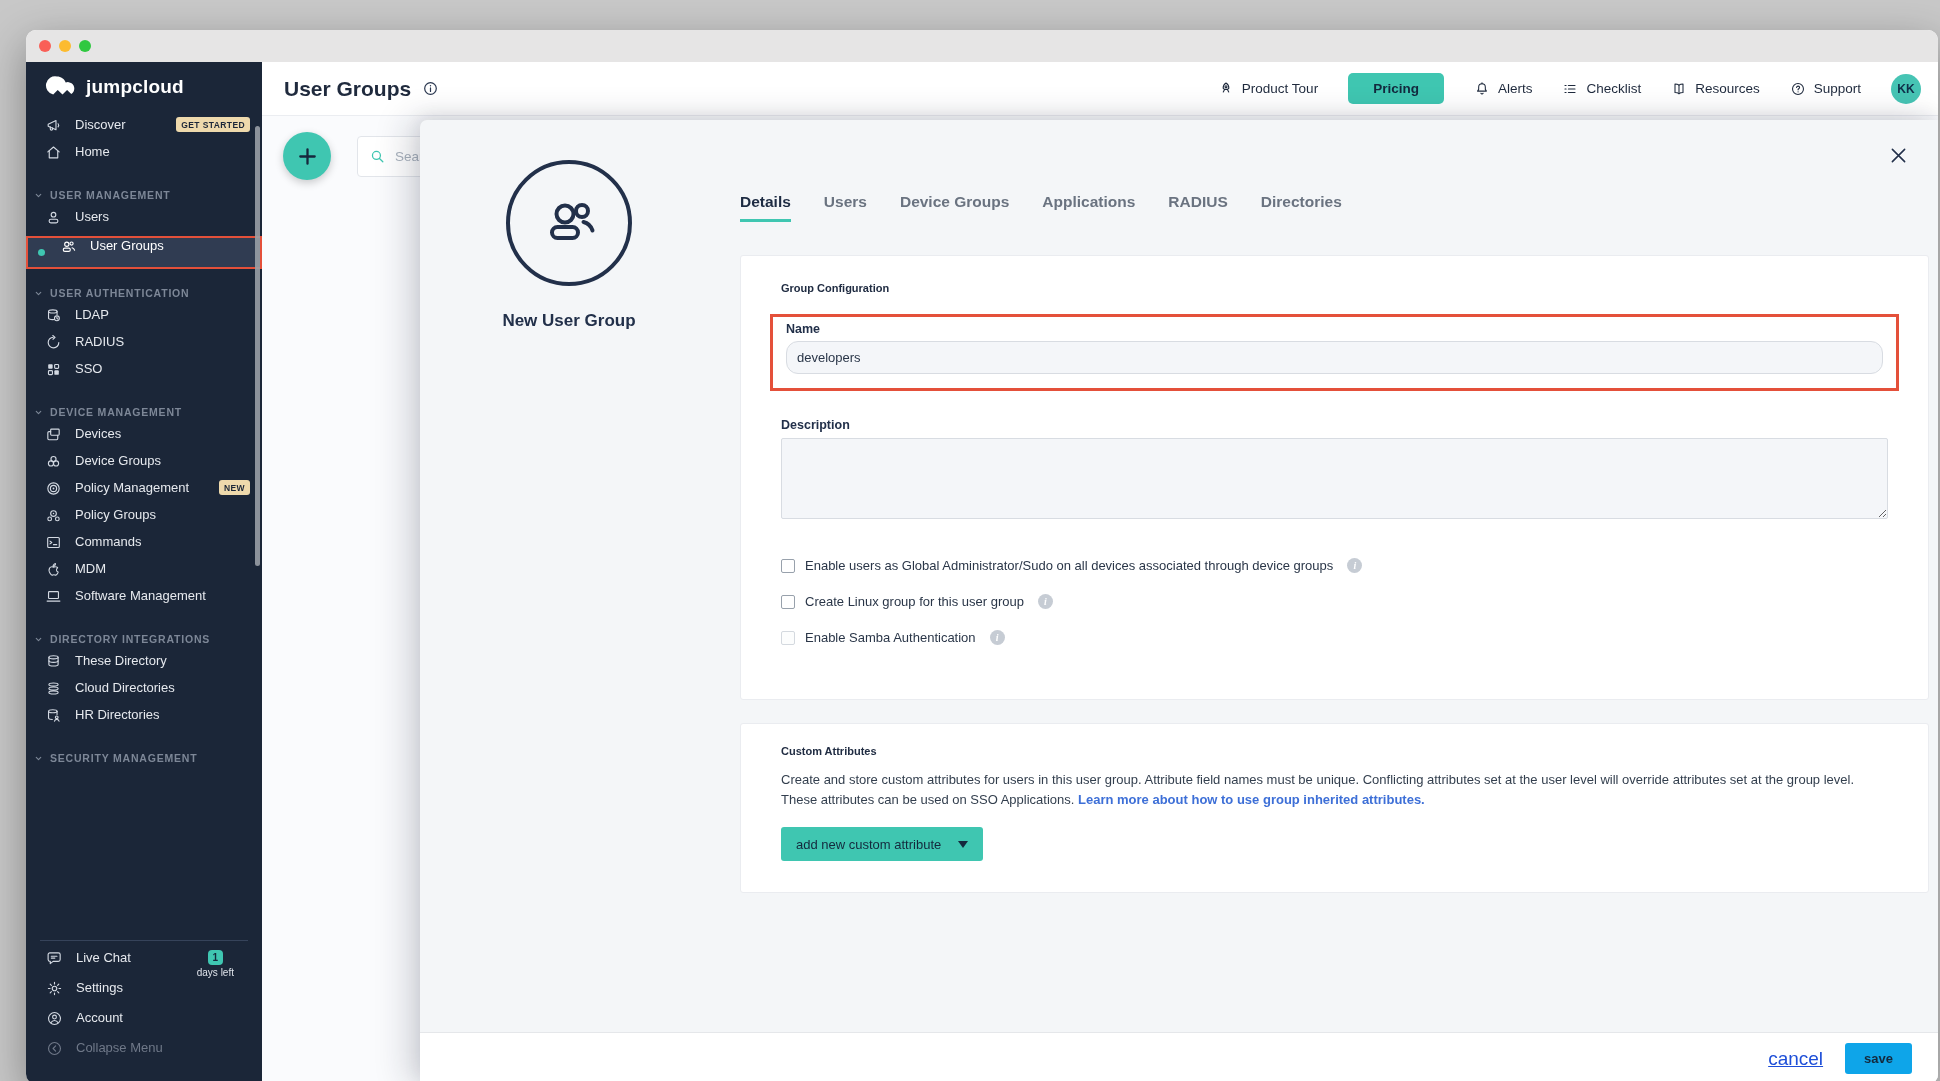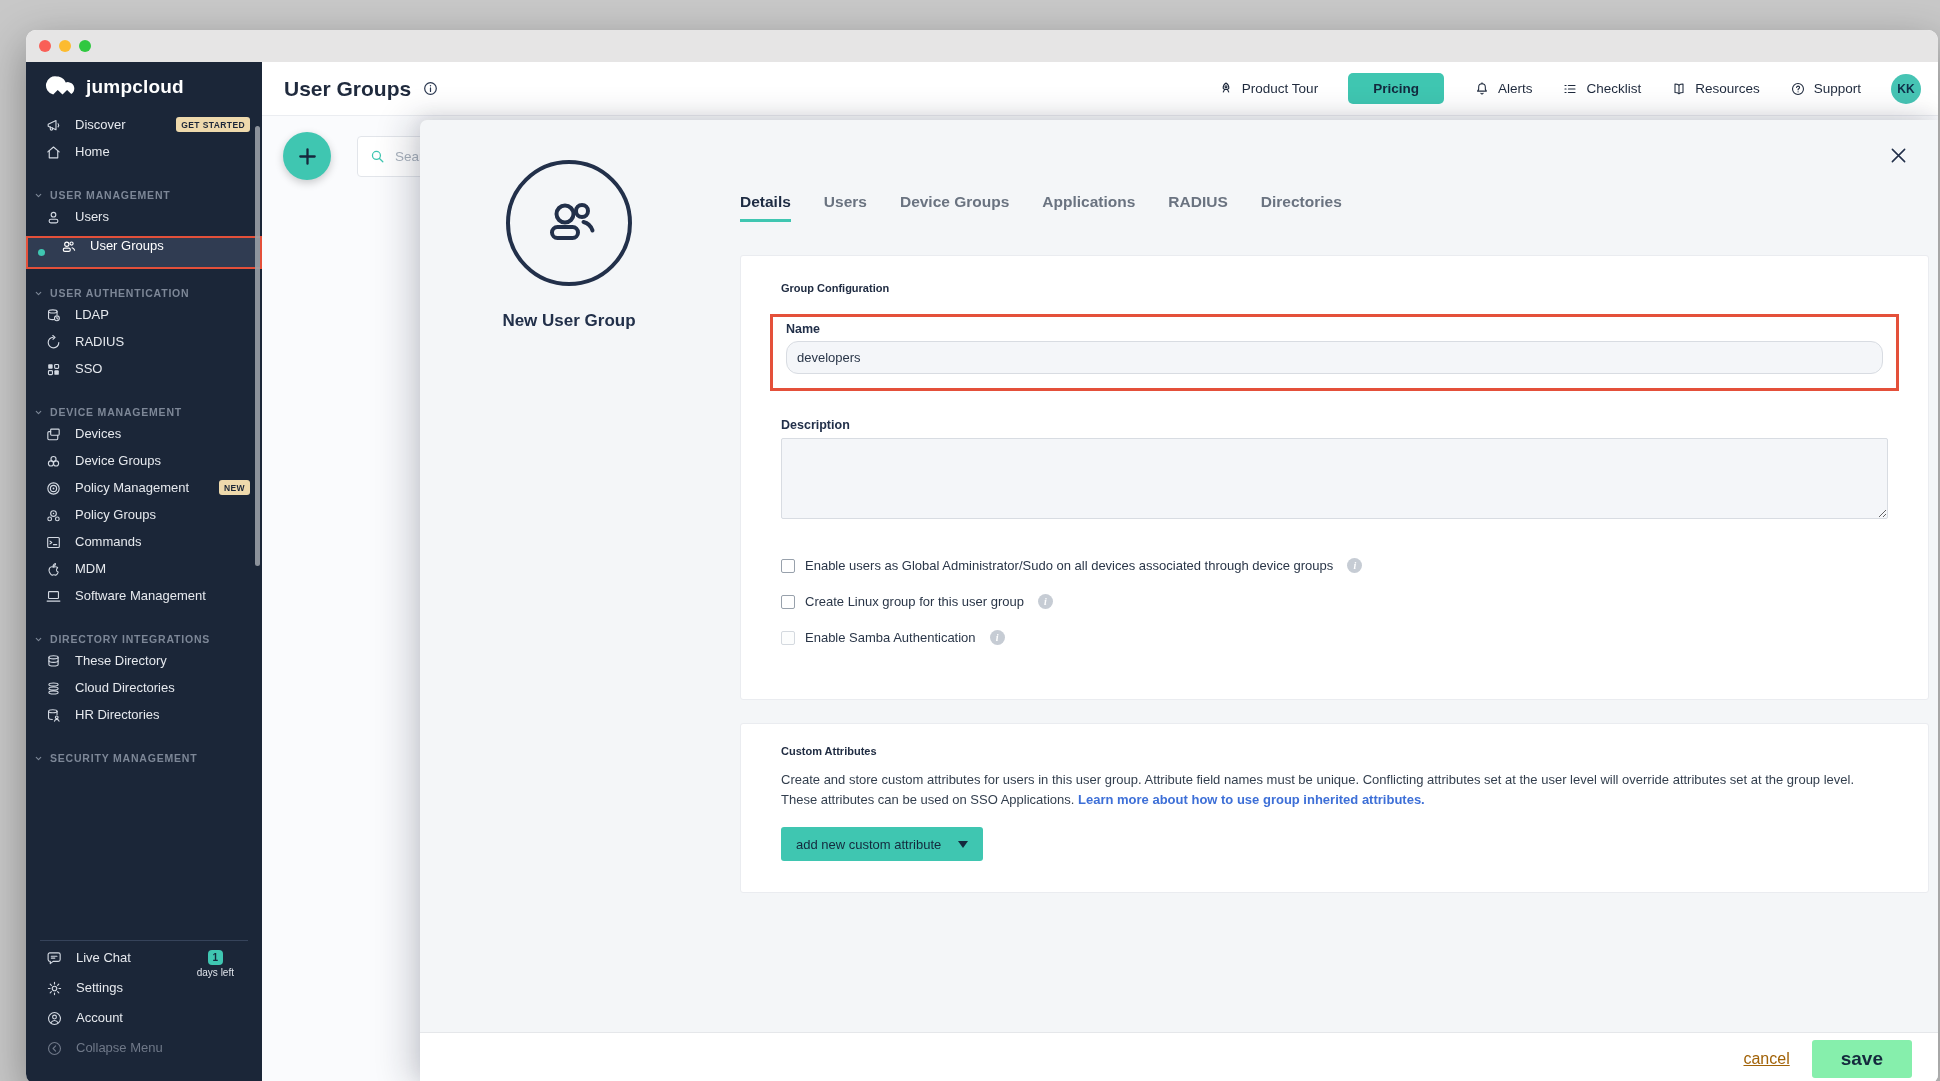--- a/index.html
+++ b/index.html
@@ -92,22 +92,22 @@
   .cb { width: 14px; height: 14px; border: 1px solid #98a1ac; border-radius: 2px; background: #fff; cursor: pointer; flex: none; }
   .cb.disabled { border-color: #d4d9df; background: #fcfdfd; cursor: default; }
   .info-dot { width: 15px; height: 15px; border-radius: 50%; background: #c6ccd4; color: #fff; font-size: 10px; font-weight: bold; font-style: italic; display: flex; align-items: center; justify-content: center; margin-left: 4px; font-family: "Liberation Serif", serif; cursor: pointer; flex: none; }
 
   .ca-body { margin-top: 13px; font-size: 13px; color: #333f4e; line-height: 1.55; max-width: 1118px; }
   .ca-link { color: #3d6fd7; font-weight: 600; text-decoration: none; cursor: pointer; }
   .add-btn { margin-top: 17px; background: #3fc6b1; border: none; color: #14293d; font-size: 13px; display: inline-flex; align-items: center; gap: 17px; padding: 9.5px 15px; border-radius: 3px; cursor: pointer; font-family: inherit; }
   .caret { width: 0; height: 0; border-left: 5.5px solid transparent; border-right: 5.5px solid transparent; border-top: 7px solid #14293d; }
 
   .panel-footer { flex: none; height: 52px; background: #fff; border-top: 1px solid #e5e7ea; display: flex; align-items: center; justify-content: flex-end; gap: 22px; padding: 0 26px; }
-  .cancel-link { font-size: 16px; color: #a16207; text-decoration: underline; cursor: pointer; }
-  .save-btn { background: #86efac; border: none; color: #14293d; font-size: 19px; font-weight: bold; padding: 8px 29px; border-radius: 3px; cursor: pointer; font-family: inherit; }
+  .cancel-link { font-size: 19px; color: #1d4ed8; text-decoration: underline; cursor: pointer; }
+  .save-btn { background: #0ea5e9; border: none; color: #14293d; font-size: 13px; font-weight: bold; padding: 8px 19px; border-radius: 3px; cursor: pointer; font-family: inherit; }
 </style>
 </head>
 <body>
 
 <div class="window">
   <div class="titlebar">
     <span class="tl tl-close"></span>
     <span class="tl tl-min"></span>
     <span class="tl tl-zoom"></span>
   </div>

